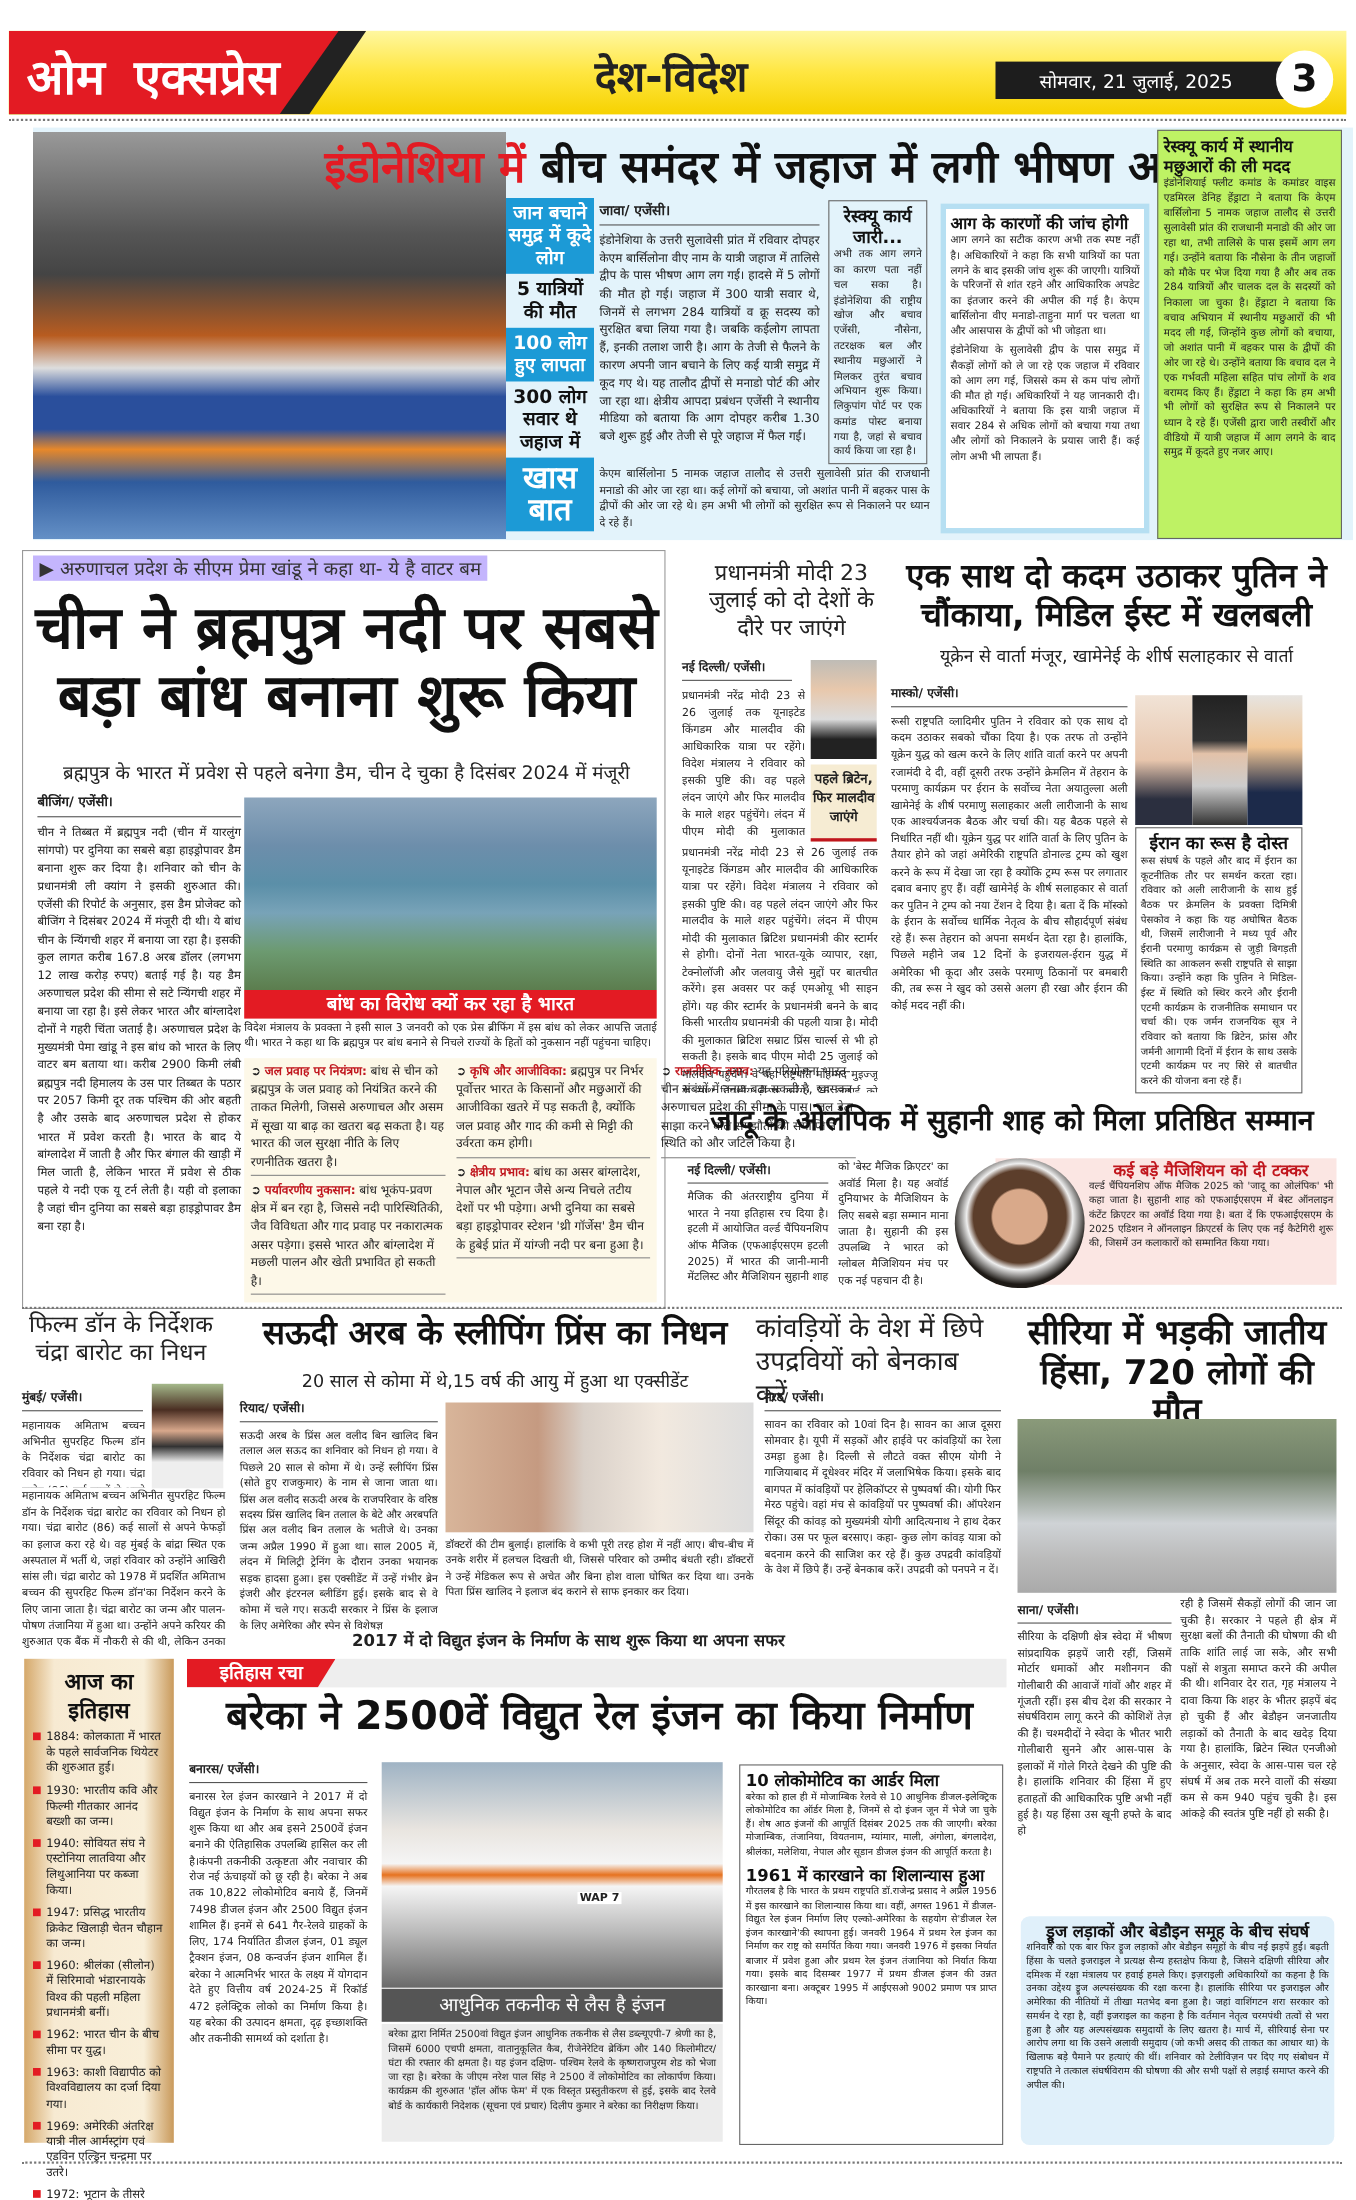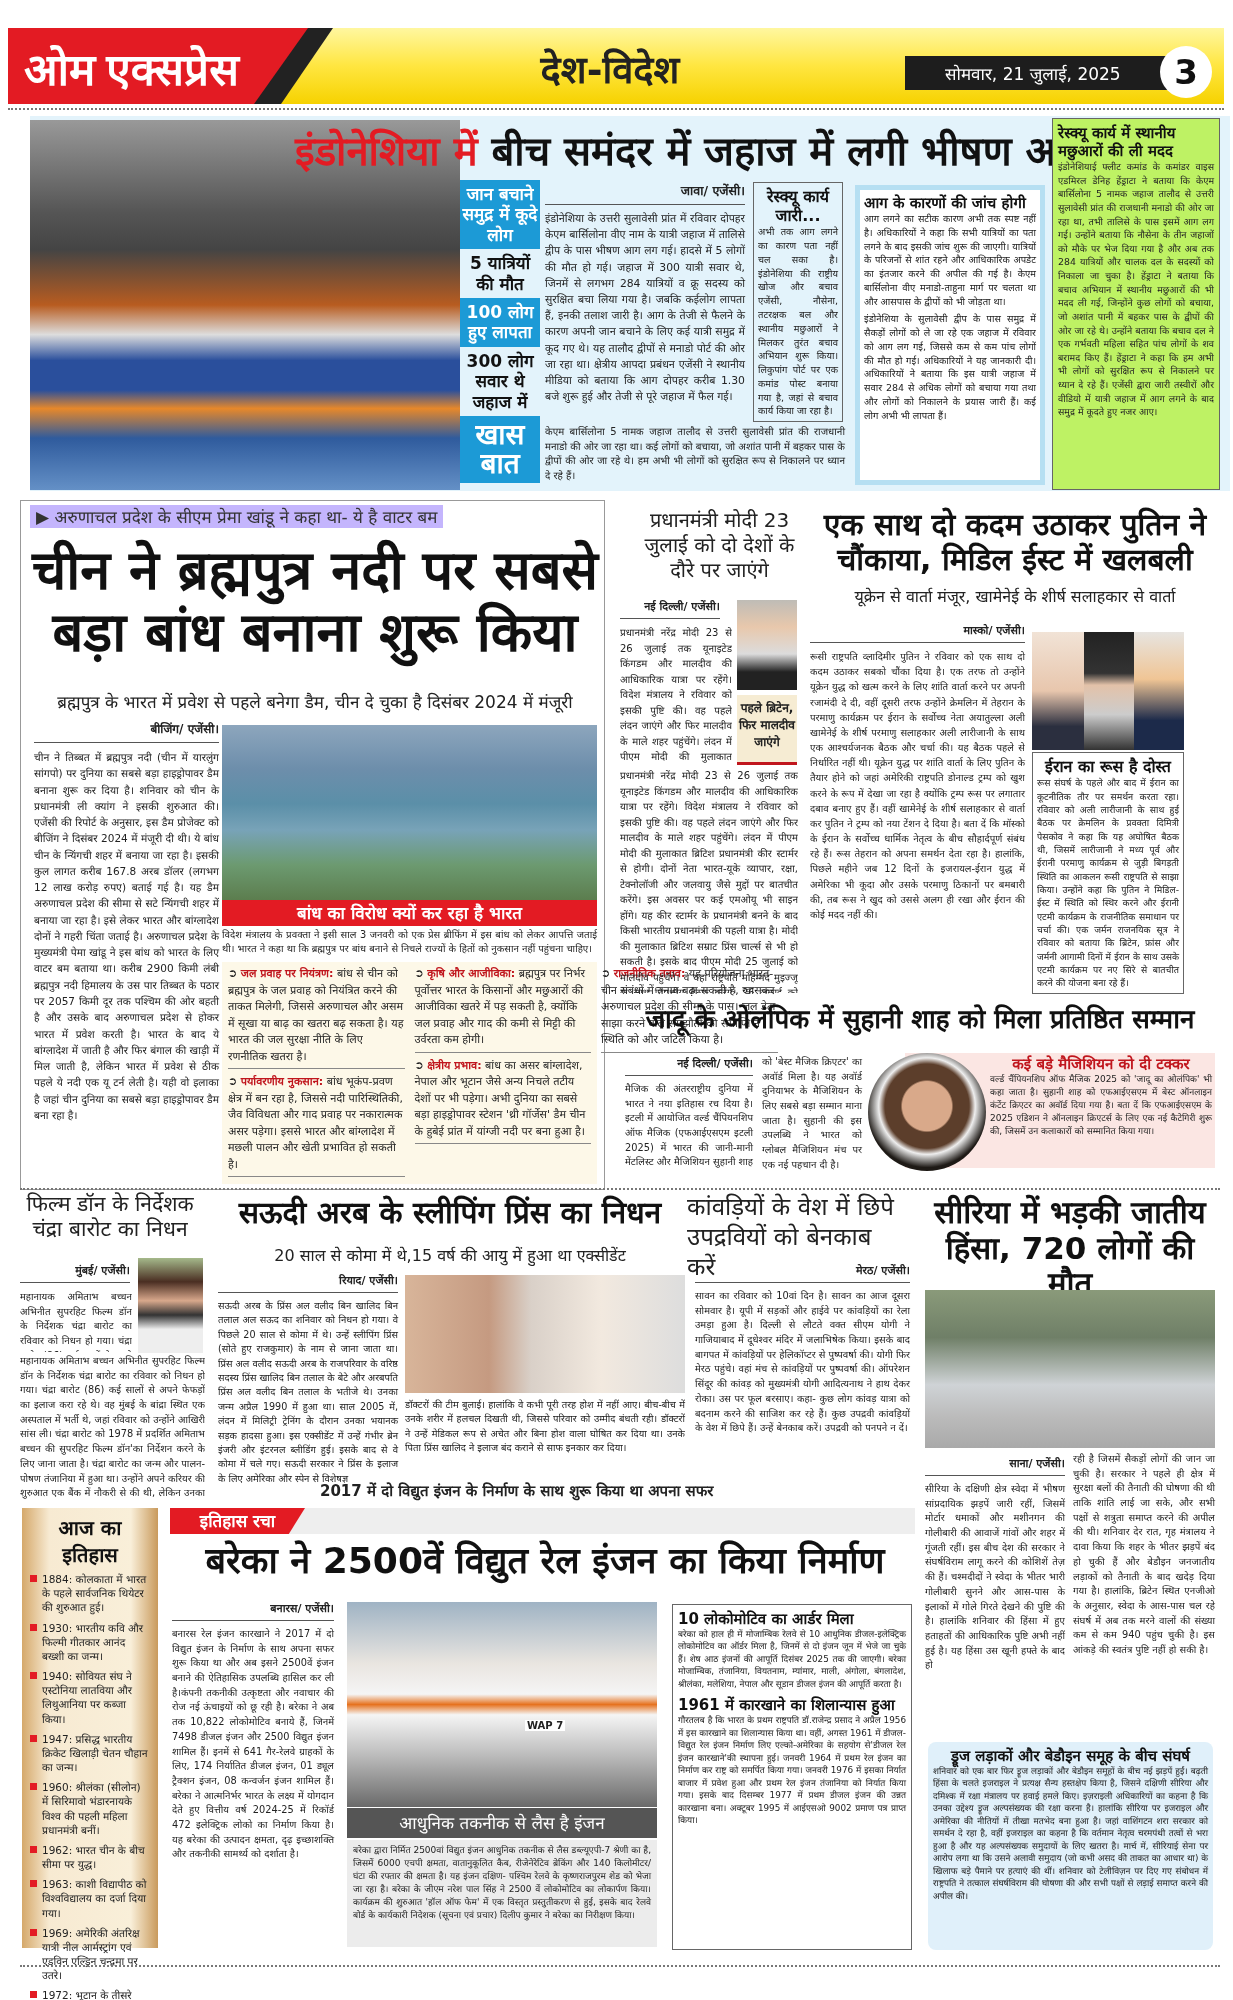--- a/index.html
+++ b/index.html
@@ -1,33 +1,33 @@
 <!DOCTYPE html>
 <html><head>
 <meta charset="utf-8">
 <style>
 *{box-sizing:border-box;margin:0;padding:0}
 body{width:1233px;height:2000px;background:#fff;font-family:"DejaVu Sans",sans-serif;color:#222;position:relative;overflow:hidden}
 .abs{position:absolute}
 .masthead{left:8px;top:28px;width:1216px;height:76px;background:linear-gradient(180deg,#fff7a0 0%,#ffe640 50%,#f6d200 100%)}
-.brand{left:8px;top:28px;width:300px;height:76px;background:#e31b23;clip-path:polygon(0 0,100% 0,82% 100%,0 100%);color:#fff;font-weight:bold;font-size:44px;padding:10px 0 0 16px;font-family:Liberation Serif, serif}
+.brand{left:8px;top:28px;width:300px;height:76px;background:#e31b23;clip-path:polygon(0 0,100% 0,82% 100%,0 100%);color:#fff;font-weight:bold;font-size:44px;padding:10px 0 0 16px;font-family:Liberation Mono, monospace}
 .brand-shadow{left:8px;top:28px;width:325px;height:76px;background:#222;clip-path:polygon(0 0,100% 0,84% 100%,0 100%)}
 .section-title{left:400px;top:42px;width:420px;text-align:center;font-size:38px;font-weight:bold;color:#222}
 .datebox{left:905px;top:56px;width:300px;height:34px;background:#1d1d1d;color:#fff;font-size:17px;padding:6px 0 0 40px}
 .pagenum{left:1160px;top:46px;width:52px;height:52px;border-radius:50%;background:#fff;color:#111;font-size:34px;font-weight:bold;text-align:center;line-height:52px}
 .rule-dotted{height:0;border-top:2px dotted #777}
 .hero{left:30px;top:116px;width:1200px;height:375px;background:#e3f3fb}
 .ship-img{left:30px;top:120px;width:430px;height:370px;background:linear-gradient(180deg,#999 0%,#555 25%,#444 35%,#b85c20 50%,#ddd 58%,#2a4f9c 65%,#2a4f9c 73%,#e7882a 78%,#2f5b9d 86%,#6490c6 100%)}
 .hero-head{left:300px;top:124px;font-size:40px;font-weight:bold;color:#111;white-space:nowrap}
 .hero-head .red{color:#e31b23}
 .fact{width:80px;text-align:center;font-weight:bold;font-size:17px;line-height:1.2;padding:4px 2px}
 .fact.blue{background:#1c9ad6;color:#fff}
 .fact.white{background:#e3f3fb;color:#111}
 .col-text{font-size:11.5px;line-height:1.55;text-align:justify;color:#222}
-.dateline{font-weight:bold;font-size:12.5px;text-align:right;border-bottom:1.5px solid #555;padding-bottom:5px;margin-bottom:6px}
+.dateline{font-weight:bold;font-size:12.5px;text-align:left;border-bottom:1.5px solid #555;padding-bottom:5px;margin-bottom:6px}
 .box-border{border:1.5px solid #666;background:#fff}
 .box-title{font-weight:bold;font-size:19px;line-height:1.2;color:#111}
 .big-head{font-weight:bold;color:#111;line-height:1.15}
 .sub-head{color:#222;font-size:19px}
 .img{background:#888}
 .redbar{background:#e31b23;color:#fff;font-weight:bold;text-align:center}
 .greybar{background:#555;color:#fff;font-weight:normal;text-align:center}
 .bullets li{list-style:none;font-size:11px;line-height:1.5;margin-bottom:5px;border-bottom:1px solid #888;padding-bottom:3px}
 .bullets b{color:#c0161d}
 .history{left:22px;top:1508px;width:136px;height:440px;background:linear-gradient(90deg,#d5a86a,#f7ead2 20%,#f9efd9 80%,#c99a5c);padding:6px 8px}

